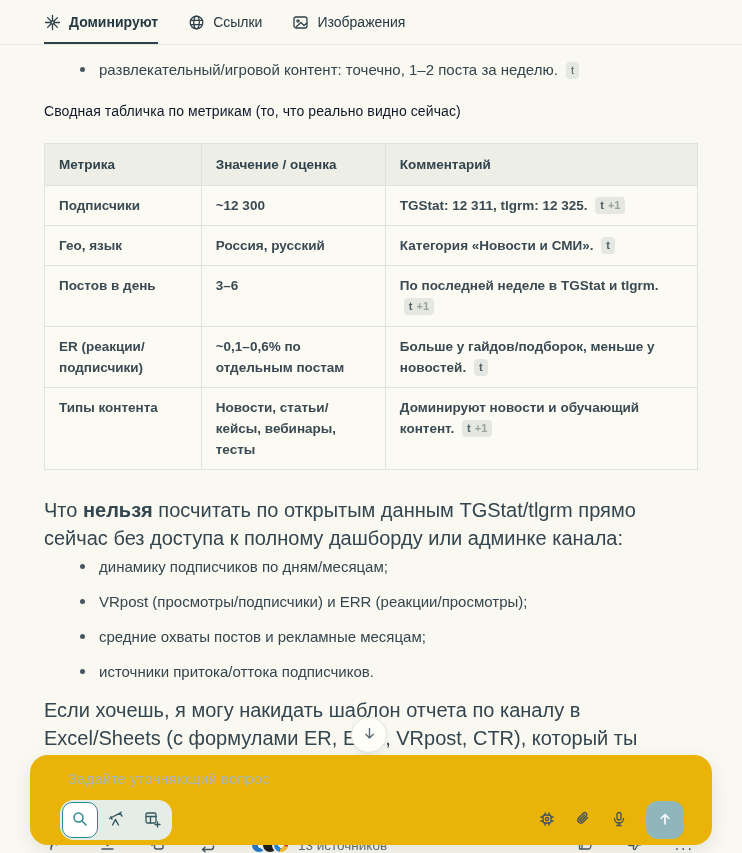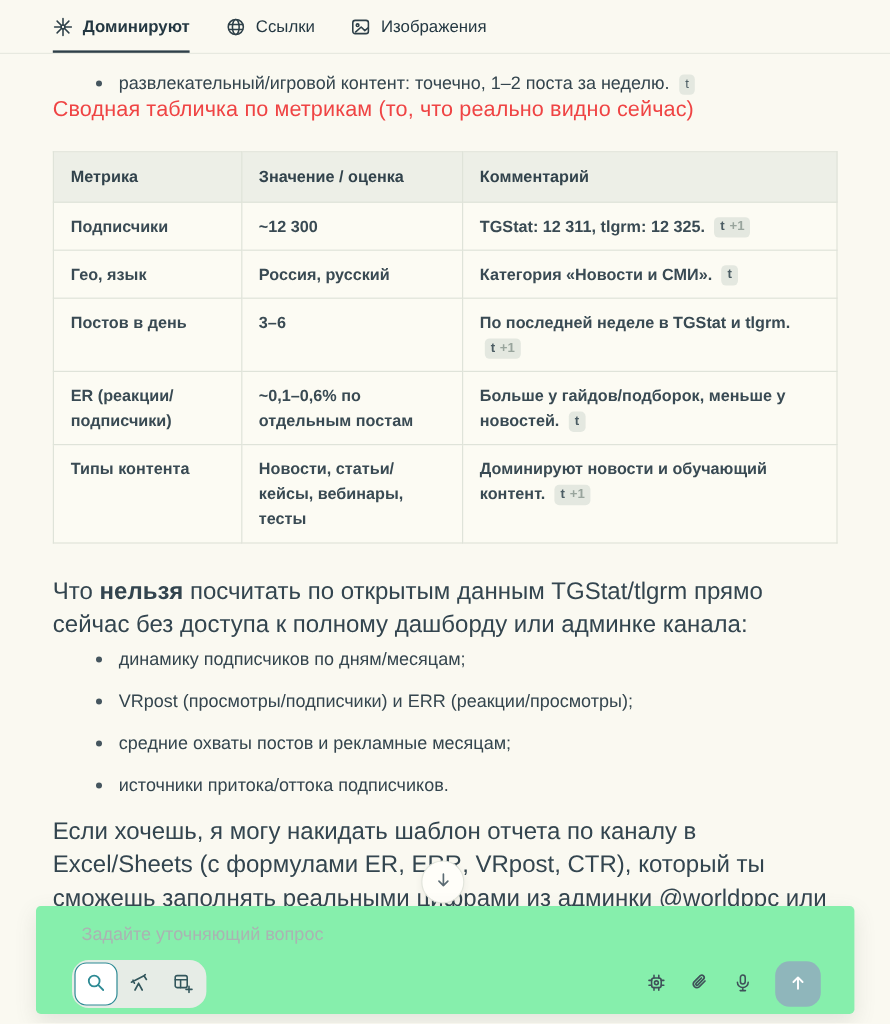--- a/index.html
+++ b/index.html
@@ -10,21 +10,21 @@
   
   .tabbar { display:flex; align-items:stretch; gap:30px; padding:0 44px; height:45px; border-bottom:1px solid #e7e9e0; }
   .tab { display:flex; align-items:center; gap:8px; font-size:14px; color:#243842; cursor:pointer; border-bottom:2px solid transparent; padding-top:2px; }
   .tab.active { border-bottom-color:#2e4049; font-weight:700; }
   .tab svg { display:block; }
 
   
   .content { padding:0 44px; }
   .cont-bullet { display:flex; align-items:flex-start; gap:14px; margin:14px 0 0 36px; font-size:15px; line-height:22px; }
   .dot { width:5px; height:5px; border-radius:50%; background:#45565f; margin-top:8px; flex:none; }
-  h3.heading { font-size:18px; font-weight:500; color:#ef4444; letter-spacing:.1px; }
+  h3.heading { margin-top:22px; font-size:14px; font-weight:500; color:#0f172a; letter-spacing:.1px; }
 
   table.metrics { width:100%; border-collapse:collapse; margin-top:24px; font-size:13.5px; background:#fcfbf3; }
   table.metrics th, table.metrics td { border:1px solid #dfe3d9; text-align:left; vertical-align:top; padding:9px 14px; line-height:21px; font-weight:700; color:#394a53; }
   table.metrics thead th { background:#edefe7; font-weight:700; color:#32434c; padding:10px 14px; }
   col.c1{width:24%} col.c2{width:28.2%} col.c3{width:47.8%}
 
   .badge { display:inline-flex; align-items:center; gap:4px; background:#e4e8e0; border-radius:4px; padding:0 5px; height:17px; font-size:11px; color:#4c5d64; vertical-align:1px; margin-left:4px; cursor:pointer; }
   .badge .extra { color:#98a49c; }
   .badge .extra:empty { display:none; }
 
@@ -46,21 +46,21 @@
   .fav.f3 { background:radial-gradient(circle, #fff 0 28%, transparent 29%), conic-gradient(#e53935 0 30%, #fbc02d 30% 52%, #1e88e5 52% 78%, #e53935 78%); }
   .sources-label { font-size:13.5px; color:#5a6a72; }
   .spacer { flex:1; }
   .act-btn.rate { margin-right:0; margin-left:32px; }
   .more-dots { font-size:16px; letter-spacing:2px; color:#41535c; line-height:10px; }
 
   
   .scroll-down { position:absolute; left:351px; top:717px; width:36px; height:36px; border-radius:50%; background:#fffef9; border:1px solid #e2e5dc; box-shadow:0 2px 6px rgba(60,70,60,.08); display:flex; align-items:center; justify-content:center; cursor:pointer; color:#5b6b73; }
 
   
-  .composer { position:absolute; left:30px; right:30px; top:755px; height:90px; background:#86efac; border-radius:4px; box-shadow:0 6px 18px rgba(90,100,90,.14); padding:15px 28px 0 30px; }
+  .composer { position:absolute; left:30px; right:30px; top:755px; height:90px; background:#eab308; border-radius:18px; box-shadow:0 6px 18px rgba(90,100,90,.14); padding:15px 28px 0 30px; }
   .composer input { width:100%; border:none; outline:none; background:transparent; font-family:inherit; font-size:15px; color:#34454e; padding-left:8px; }
   .composer input::placeholder { color:#a9b4b2; }
   .composer-row { display:flex; align-items:center; margin-top:12px; }
   .tool-pill { display:flex; align-items:center; background:#e6ece6; border-radius:14px; padding:2px; }
   .tool-btn { width:36px; height:36px; display:flex; align-items:center; justify-content:center; background:none; border:none; border-radius:10px; cursor:pointer; color:#32565c; }
   .tool-btn.active { background:#ffffff; border:1.5px solid #2d8a94; color:#2d8a94; }
   .right-tools { margin-left:auto; display:flex; align-items:center; gap:18px; }
   .icon-btn { background:none; border:none; padding:0; cursor:pointer; display:flex; color:#3f5159; }
   .send-btn { width:38px; height:38px; border:none; border-radius:12px; background:#8fb6bb; color:#fff; display:flex; align-items:center; justify-content:center; cursor:pointer; }
 </style>

